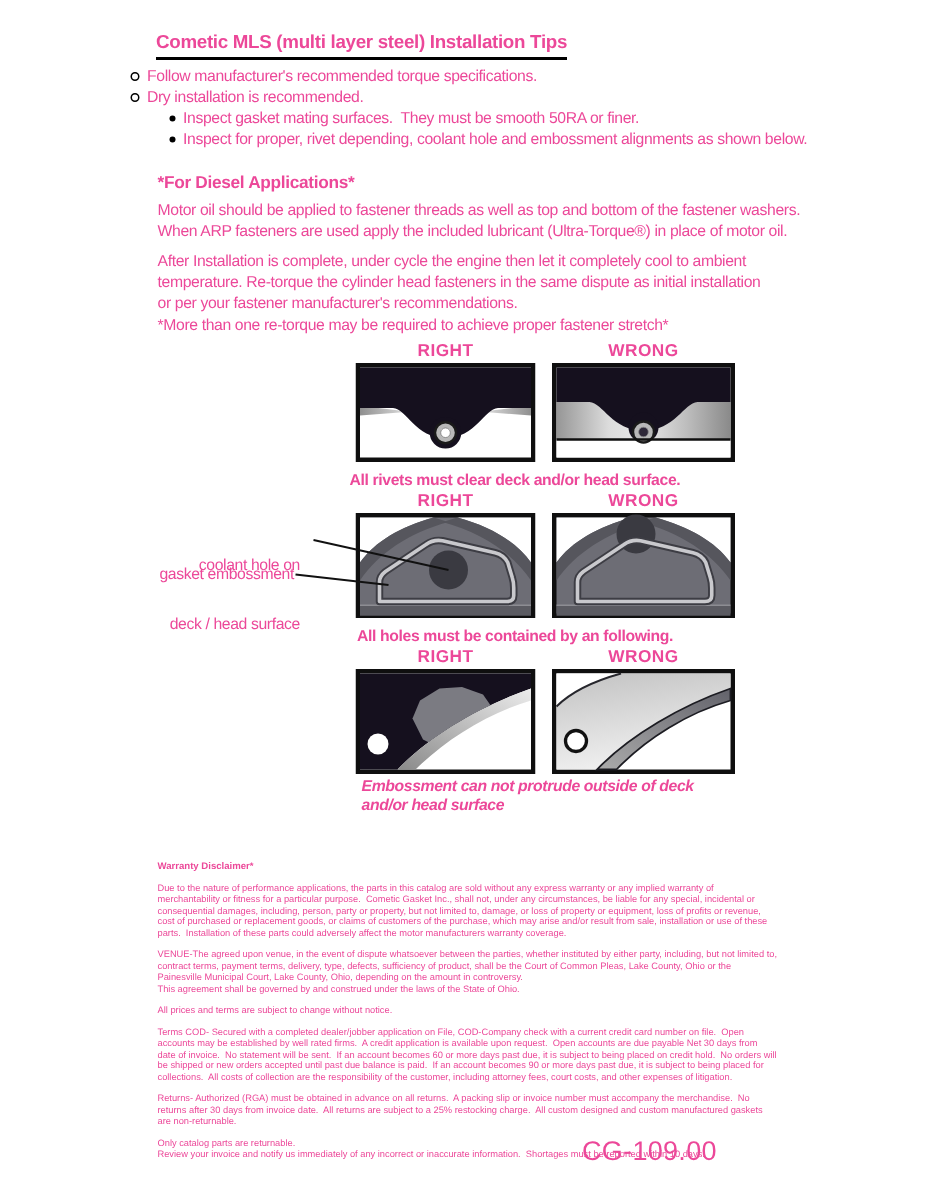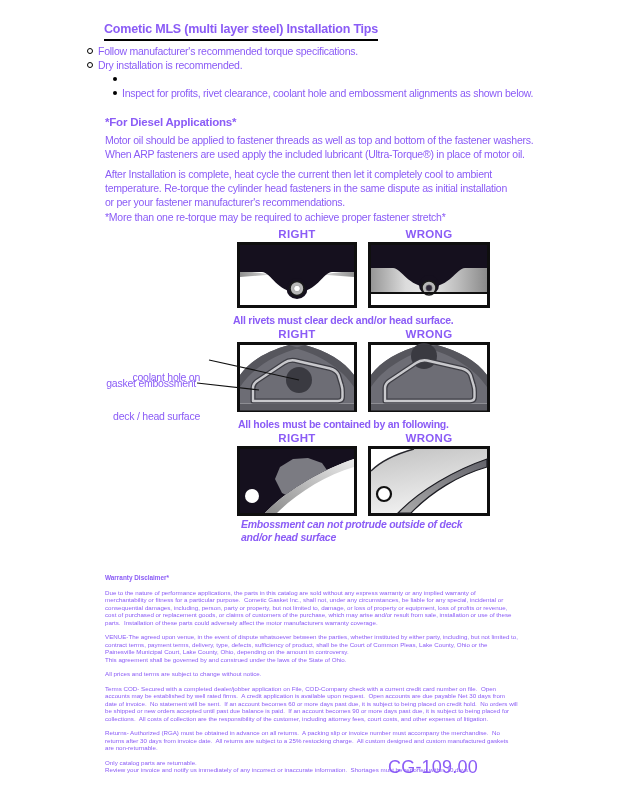--- a/index.html
+++ b/index.html
@@ -1,17 +1,17 @@
 <!DOCTYPE html>
 <html><head>
 <meta charset="utf-8">
 <style>
   html,body{margin:0;padding:0;background:#fff;}
   .page{position:relative;width:618px;height:800px;background:#ffffff;overflow:hidden;
-        font-family:"Liberation Sans",sans-serif;color:#8b5cf6;}
+        font-family:"Liberation Sans",sans-serif;color:#ec4899;}
   .abs{position:absolute;}
   .doc-title{font-size:12.5px;font-weight:bold;letter-spacing:-0.2px;
              border-bottom:2px solid #000;padding-bottom:3px;display:inline-block;}
   .body-txt{font-size:10.5px;letter-spacing:-0.25px;line-height:14px;white-space:pre;}
   .bullet-row{display:flex;align-items:center;height:14px;}
   .ring{width:4px;height:4px;border:1px solid #000;border-radius:50%;display:inline-block;
         margin-right:5px;flex:0 0 auto;}
   .dot{width:4px;height:4px;background:#000;border-radius:50%;display:inline-block;
        margin-right:5px;flex:0 0 auto;}
   .sub{padding-left:26px;}
@@ -39,36 +39,37 @@
     <div class="bullet-row">
       <span class="ring"></span>
       <span class="body-txt">Follow manufacturer's recommended torque specifications.</span>
     </div>
     <div class="bullet-row">
       <span class="ring"></span>
       <span class="body-txt">Dry installation is recommended.</span>
     </div>
     <div class="bullet-row sub">
       <span class="dot"></span>
+      <span class="body-txt">Inspect gasket mating surfaces.  They must be smooth 50RA or finer.</span>
     </div>
     <div class="bullet-row sub">
       <span class="dot"></span>
-      <span class="body-txt">Inspect for profits, rivet clearance, coolant hole and embossment alignments as shown below.</span>
+      <span class="body-txt">Inspect for proper, rivet depending, coolant hole and embossment alignments as shown below.</span>
     </div>
   </div>
 
   <div class="abs sect-head" style="left:105px;top:116px;">*For Diesel Applications*</div>
 
   <div class="abs" style="left:105px;top:133px;">
     <div class="body-txt">Motor oil should be applied to fastener threads as well as top and bottom of the fastener washers.</div>
     <div class="body-txt">When ARP fasteners are used apply the included lubricant (Ultra-Torque®) in place of motor oil.</div>
   </div>
 
   <div class="abs" style="left:105px;top:167px;">
-    <div class="body-txt">After Installation is complete, heat cycle the current then let it completely cool to ambient</div>
+    <div class="body-txt">After Installation is complete, under cycle the engine then let it completely cool to ambient</div>
     <div class="body-txt">temperature. Re-torque the cylinder head fasteners in the same dispute as initial installation</div>
     <div class="body-txt">or per your fastener manufacturer's recommendations.</div>
   </div>
 
   <div class="abs body-txt" style="left:105px;top:210px;">*More than one re-torque may be required to achieve proper fastener stretch*</div>
 
   <div class="abs rw-label" style="left:237px;top:228px;width:120px;">RIGHT</div>
   <div class="abs rw-label" style="left:368px;top:228px;width:122px;">WRONG</div>
 
   <div class="abs" style="left:237px;top:242px;">

